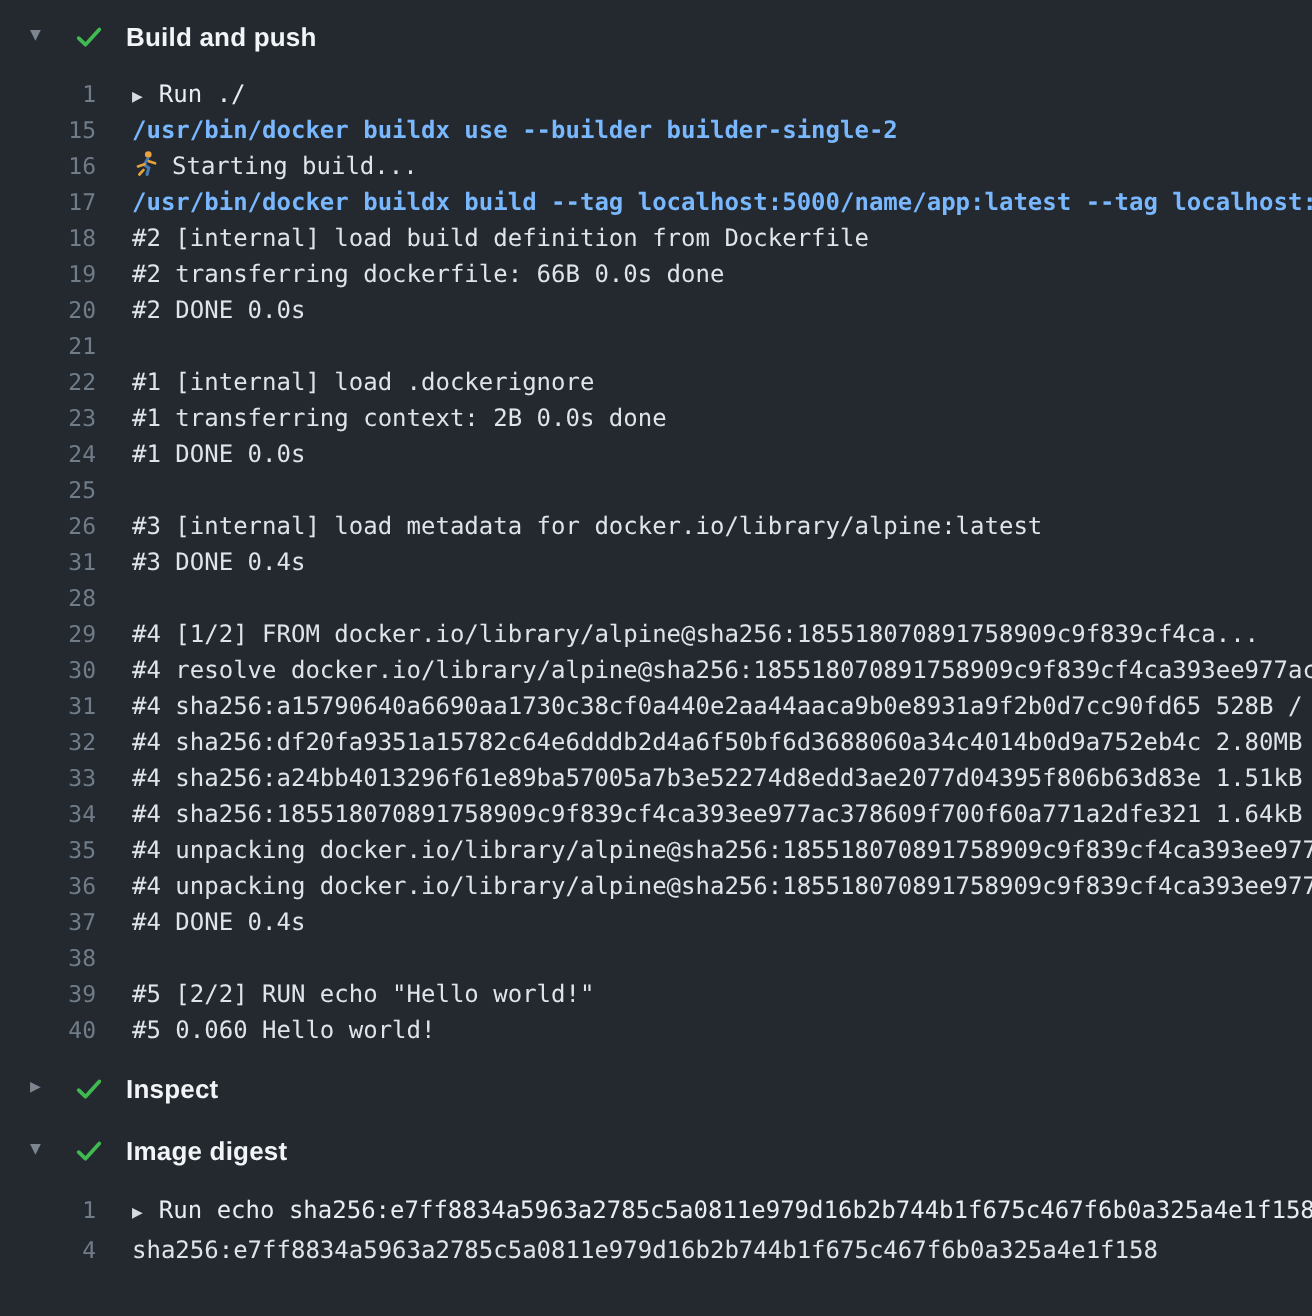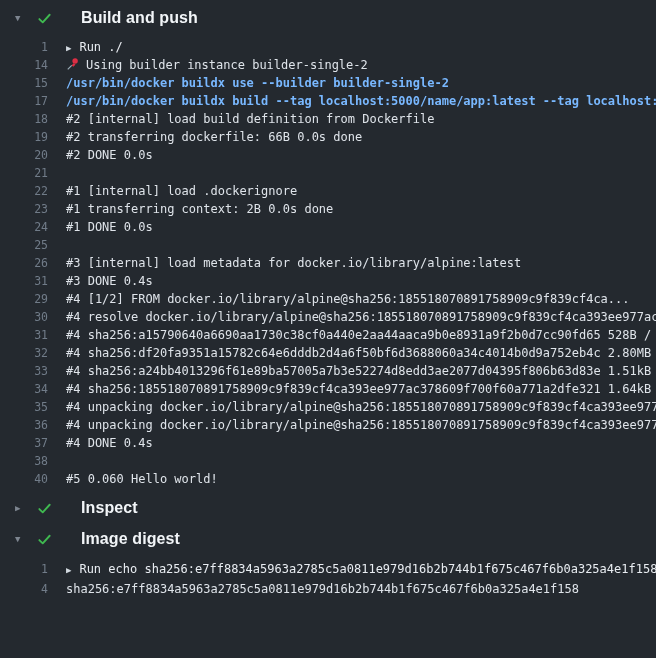--- a/index.html
+++ b/index.html
@@ -9,22 +9,22 @@
     font-family:"DejaVu Sans Mono","Liberation Mono",monospace;
     font-size:12px;
   }
   .viewer{width:656px;height:658px;overflow:hidden;}
   .hdr{display:flex;align-items:center;padding-left:15px;cursor:pointer;}
   .hdr.h1{height:36px;}
   .hdr.small{height:28px;}
   .hdr.mt2{margin-top:2px;height:30px;}
   .chev{width:12px;flex:none;font-size:9px;color:#7d8590;line-height:1;}
   .chk{margin-left:10px;flex:none;display:flex;align-items:center;}
-  .ttl{margin-left:29px;font-family:"Liberation Sans","DejaVu Sans",sans-serif;
-       font-size:16px;font-weight:600;color:#f2f5f8;letter-spacing:.1px;}
+  .ttl{margin-left:11px;font-family:"Liberation Sans","DejaVu Sans",sans-serif;
+       font-size:13px;font-weight:600;color:#f2f5f8;letter-spacing:.1px;}
   .rows{margin-bottom:6px;padding-top:2px;}
   .rows.digest{padding-top:5px;margin-bottom:0;}
   .row{display:flex;height:18px;line-height:18px;}
   .rows.digest .row{height:20px;line-height:20px;}
   .num{flex:none;width:48px;text-align:right;color:#717c89;font-size:11.5px;cursor:pointer;}
   .ctail{flex:1;margin-left:18px;white-space:pre;overflow:hidden;color:#dfe4ea;}
   .txt.plain{color:#dfe4ea;}
   .txt.cmd{color:#e9edf2;}
   .txt.info{color:#79b8ff;font-weight:600;}
   .arrow{display:inline-block;color:#d3dae1;font-size:9px;margin-right:8px;cursor:pointer;}
@@ -43,30 +43,30 @@
         </svg>
       </span>
       <span class="ttl">Build and push</span>
     </div>
     <div class="rows">
       <div class="row">
         <span class="num">1</span>
         <span class="ctail"><span class="arrow">▶</span><span class="txt cmd">Run ./</span></span>
       </div>
       <div class="row">
-        <span class="num">14</span>
-        <span class="ctail"><span class="icon"><svg width="14" height="14" viewBox="0 0 16 16">
-              <circle cx="10.4" cy="4.6" r="3.1" fill="#dd2e44"></circle>
-              <path d="M8.6 7.2l-2.2 2.6 2.1 1.3 2.4-2.5z" fill="#dd2e44"></path>
-              <path d="M6.6 9.6L2 14.2" stroke="#99aab5" stroke-width="1.4" fill="none"></path>
-            </svg></span><span class="txt plain">Using builder instance builder-single-2</span></span>
+        <span class="num">15</span>
+        <span class="ctail"><span class="txt info">/usr/bin/docker buildx use --builder builder-single-2</span></span>
       </div>
       <div class="row">
-        <span class="num">15</span>
-        <span class="ctail"><span class="txt info">/usr/bin/docker buildx use --builder builder-single-2</span></span>
+        <span class="num">16</span>
+        <span class="ctail"><span class="icon"><svg width="14" height="14" viewBox="0 0 16 16">
+              <circle cx="9.3" cy="2.6" r="1.9" fill="#e8a33d"></circle>
+              <path d="M9 5l-2 3.4 2.6 1.8-1 3.8" fill="none" stroke="#4579b2" stroke-width="1.8" stroke-linecap="round"></path>
+              <path d="M7.2 8.2L3.4 9.4M9.6 6.4l3.6 1.2M4.2 14l2.4-2.6" fill="none" stroke="#e8a33d" stroke-width="1.5" stroke-linecap="round"></path>
+            </svg></span><span class="txt plain">Starting build...</span></span>
       </div>
       <div class="row">
         <span class="num">17</span>
         <span class="ctail"><span class="txt info">/usr/bin/docker buildx build --tag localhost:5000/name/app:latest --tag localhost:5000</span></span>
       </div>
       <div class="row">
         <span class="num">18</span>
         <span class="ctail"><span class="txt plain">#2 [internal] load build definition from Dockerfile</span></span>
       </div>
       <div class="row">
@@ -99,20 +99,24 @@
       </div>
       <div class="row">
         <span class="num">26</span>
         <span class="ctail"><span class="txt plain">#3 [internal] load metadata for docker.io/library/alpine:latest</span></span>
       </div>
       <div class="row">
         <span class="num">31</span>
         <span class="ctail"><span class="txt plain">#3 DONE 0.4s</span></span>
       </div>
       <div class="row">
+        <span class="num">28</span>
+        <span class="ctail"><span class="txt plain"></span></span>
+      </div>
+      <div class="row">
         <span class="num">29</span>
         <span class="ctail"><span class="txt plain">#4 [1/2] FROM docker.io/library/alpine@sha256:185518070891758909c9f839cf4ca...</span></span>
       </div>
       <div class="row">
         <span class="num">30</span>
         <span class="ctail"><span class="txt plain">#4 resolve docker.io/library/alpine@sha256:185518070891758909c9f839cf4ca393ee977ac378609f700f60a771a2dfe321</span></span>
       </div>
       <div class="row">
         <span class="num">31</span>
         <span class="ctail"><span class="txt plain">#4 sha256:a15790640a6690aa1730c38cf0a440e2aa44aaca9b0e8931a9f2b0d7cc90fd65 528B / 528B</span></span>
@@ -139,20 +143,24 @@
       </div>
       <div class="row">
         <span class="num">37</span>
         <span class="ctail"><span class="txt plain">#4 DONE 0.4s</span></span>
       </div>
       <div class="row">
         <span class="num">38</span>
         <span class="ctail"><span class="txt plain"></span></span>
       </div>
       <div class="row">
+        <span class="num">39</span>
+        <span class="ctail"><span class="txt plain">#5 [2/2] RUN echo "Hello world!"</span></span>
+      </div>
+      <div class="row">
         <span class="num">40</span>
         <span class="ctail"><span class="txt plain">#5 0.060 Hello world!</span></span>
       </div>
     </div>
     <div class="hdr small">
       <span class="chev">▶</span>
       <span class="chk">
         <svg width="15" height="15" viewBox="0 0 16 16">
           <path d="M2.5 8.6l3.6 3.5L13.5 4" fill="none" stroke="#3fb950" stroke-width="2" stroke-linecap="round" stroke-linejoin="round"></path>
         </svg>

